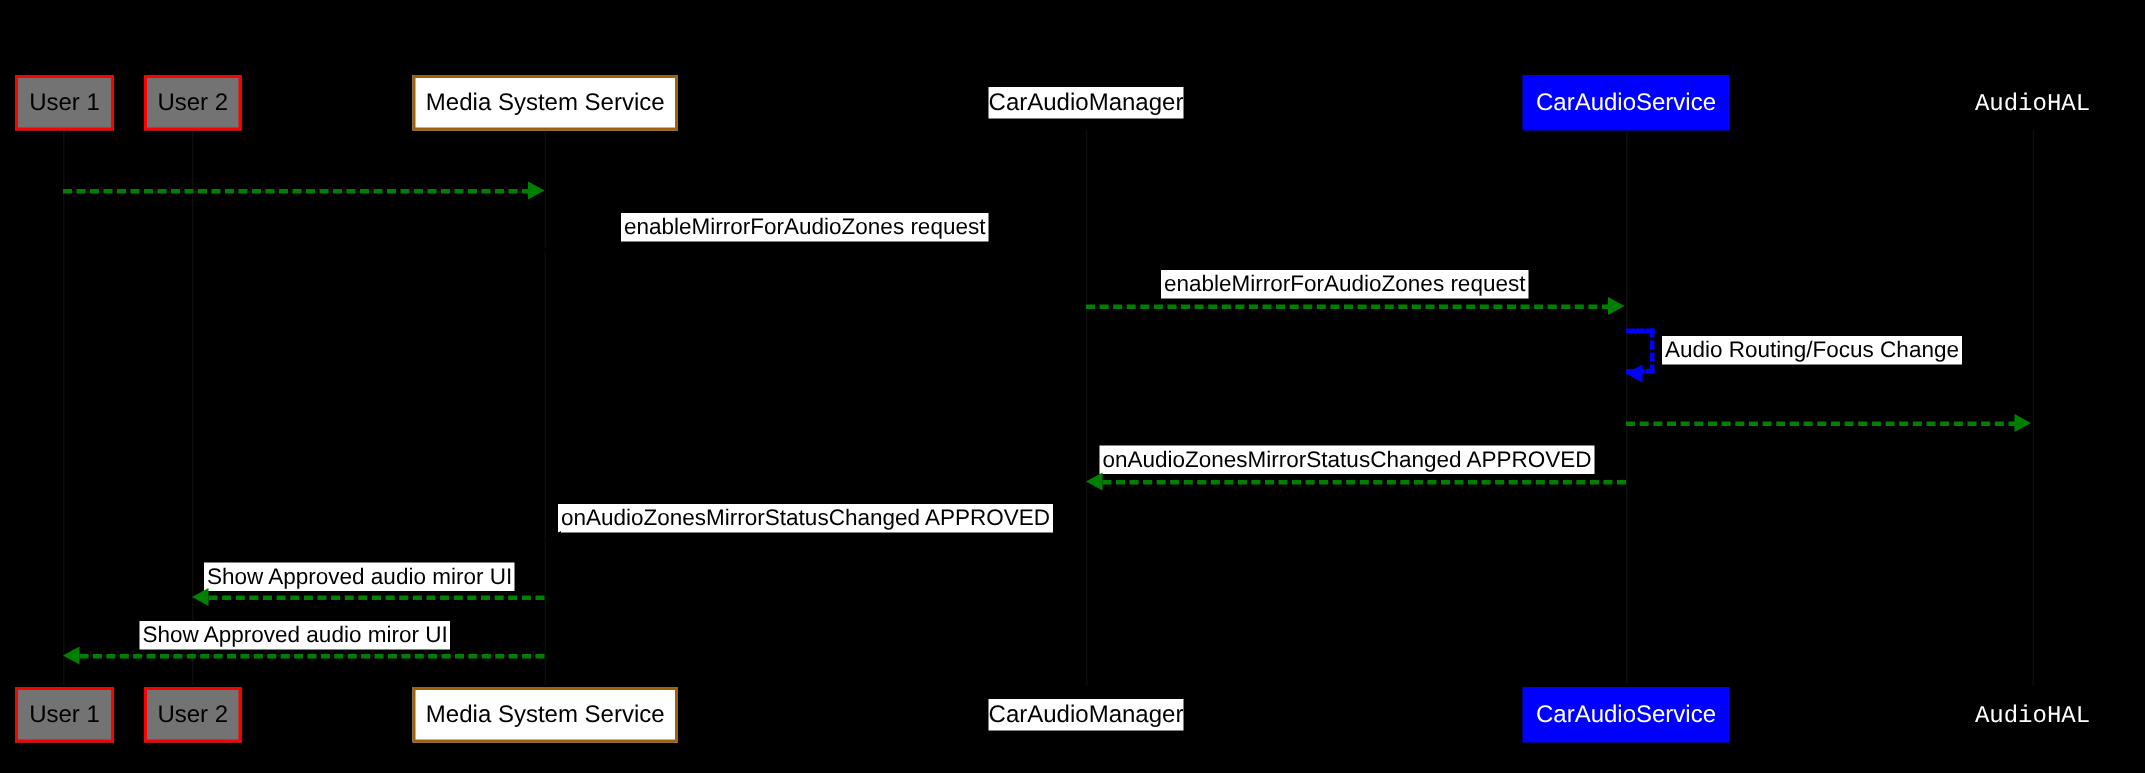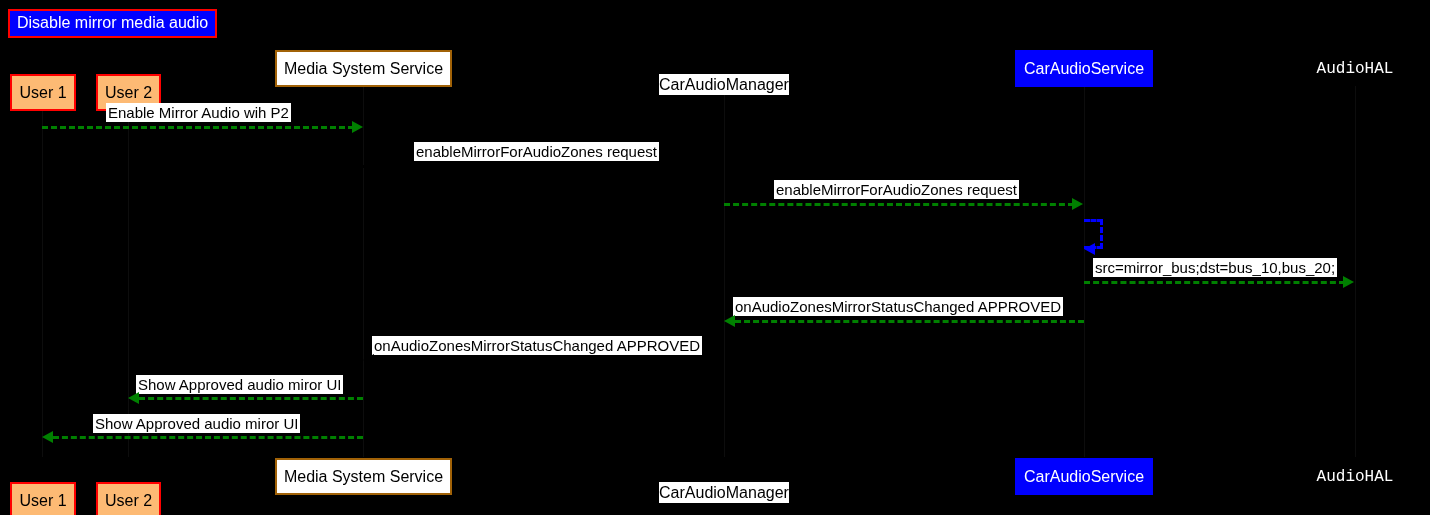--- a/index.html
+++ b/index.html
@@ -35,35 +35,33 @@
     position: absolute;
     box-sizing: border-box;
     height: 37px;
     display: flex;
     align-items: center;
     justify-content: center;
     font-size: 16px;
     white-space: nowrap;
   }
   .p-red {
-    background: #fdba74;
+    background: #737373;
     border: 2px solid #ff0000;
     color: #000000;
-    margin-top: 24px;
   }
   .p-green {
     background: #ffffff;
     border: 2px solid #a16207;
     color: #000000;
   }
   .p-plain {
     background: #ffffff;
     border: none;
     color: #000000;
-    margin-top: 16px;
   }
   .p-blue {
     background: #0000ff;
     border: none;
     color: #ffffff;
   }
   .p-bare {
     background: transparent;
     border: none;
     color: #ffffff;
@@ -136,21 +134,20 @@
     border-top: 6px solid transparent;
     border-bottom: 6px solid transparent;
     border-right: 11px solid #0000ff;
   }
 </style>
 </head>
 <body>
 
 <div id="canvas">
 
-  <div class="title-box">Disable mirror media audio</div>
 
   <div class="lifeline" style="left:42px;"></div>
   <div class="lifeline" style="left:128px;"></div>
   <div class="lifeline" style="left:363px;"></div>
   <div class="lifeline" style="left:724px;"></div>
   <div class="lifeline" style="left:1084px;"></div>
   <div class="lifeline" style="left:1355px;"></div>
 
   <div class="participant p-red" style="left:10px; top:50px; width:66px;">
     <span>User 1</span>
@@ -169,36 +166,35 @@
   </div>
 
   <div class="participant p-blue" style="left:1015px; top:50px; width:138px;">
     <span>CarAudioService</span>
   </div>
 
   <div class="participant p-bare" style="left:1300px; top:58px; width:110px; height:21px;">
     <span>AudioHAL</span>
   </div>
 
-  <div class="msg-label" style="left:106px; top:103px;">Enable Mirror Audio wih P2</div>
   <div class="arrow-line" style="left:42px; top:126px; width:312px;"></div>
   <div class="arrow-head right" style="left:352px; top:121px;"></div>
 
   <div class="msg-label" style="left:414px; top:142px;">enableMirrorForAudioZones request</div>
   <div class="arrow-line hidden-line" style="left:363px; top:165px; width:351px;"></div>
   <div class="arrow-head right dark" style="left:712px; top:160px;"></div>
 
   <div class="msg-label" style="left:774px; top:180px;">enableMirrorForAudioZones request</div>
   <div class="arrow-line" style="left:724px; top:203px; width:350px;"></div>
   <div class="arrow-head right" style="left:1072px; top:198px;"></div>
 
   <div class="self-loop" style="left:1084px; top:219px; width:19px; height:30px;"></div>
   <div class="self-arrow-head" style="left:1084px; top:243px;"></div>
-
-  <div class="msg-label" style="left:1093px; top:258px;">src=mirror_bus;dst=bus_10,bus_20;</div>
+  <div class="msg-label" style="left:1108px; top:224px;">Audio Routing/Focus Change</div>
+
   <div class="arrow-line" style="left:1084px; top:281px; width:261px;"></div>
   <div class="arrow-head right" style="left:1343px; top:276px;"></div>
 
   <div class="msg-label" style="left:733px; top:297px;">onAudioZonesMirrorStatusChanged APPROVED</div>
   <div class="arrow-head left" style="left:724px; top:315px;"></div>
   <div class="arrow-line" style="left:735px; top:320px; width:349px;"></div>
 
   <div class="msg-label" style="left:372px; top:336px;">onAudioZonesMirrorStatusChanged APPROVED</div>
   <div class="arrow-head left dark" style="left:363px; top:354px;"></div>
   <div class="arrow-line hidden-line" style="left:374px; top:359px; width:350px;"></div>

